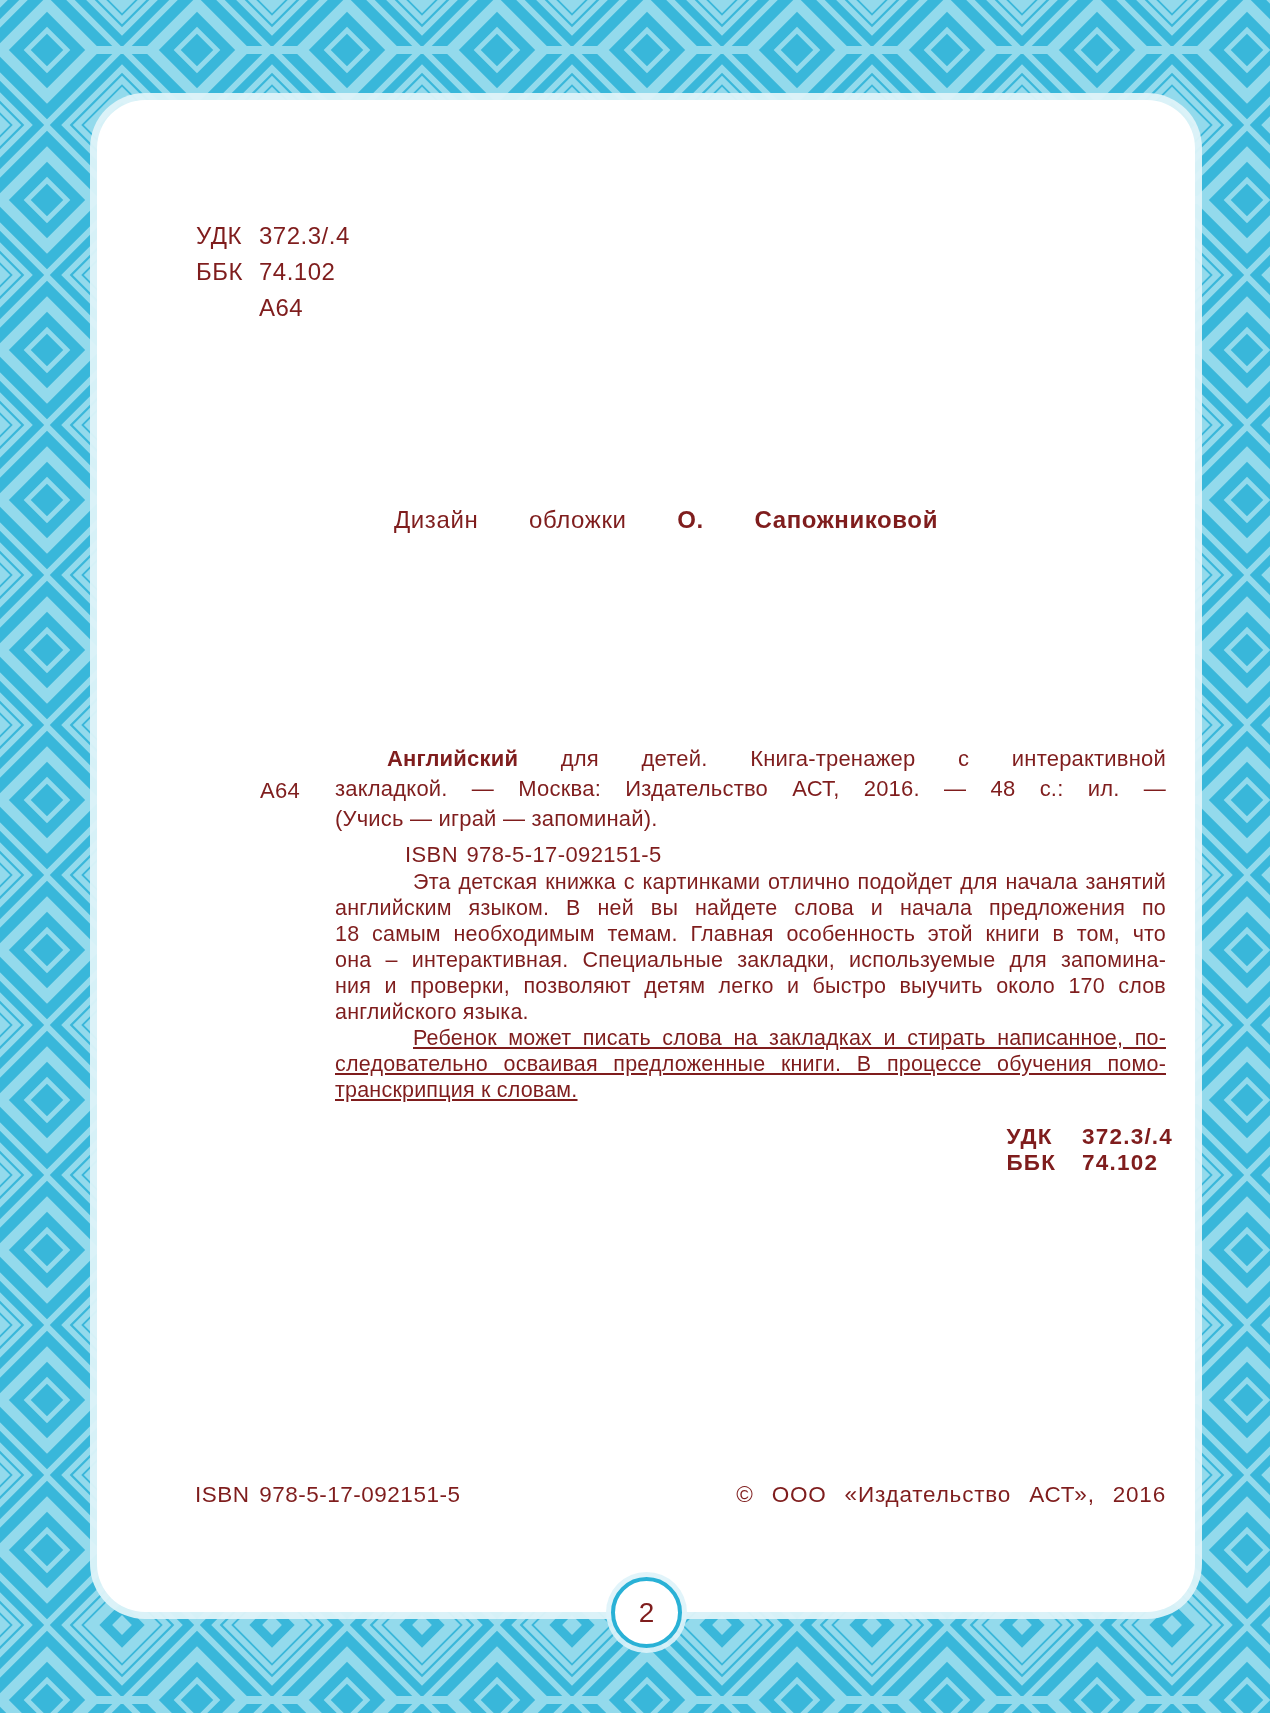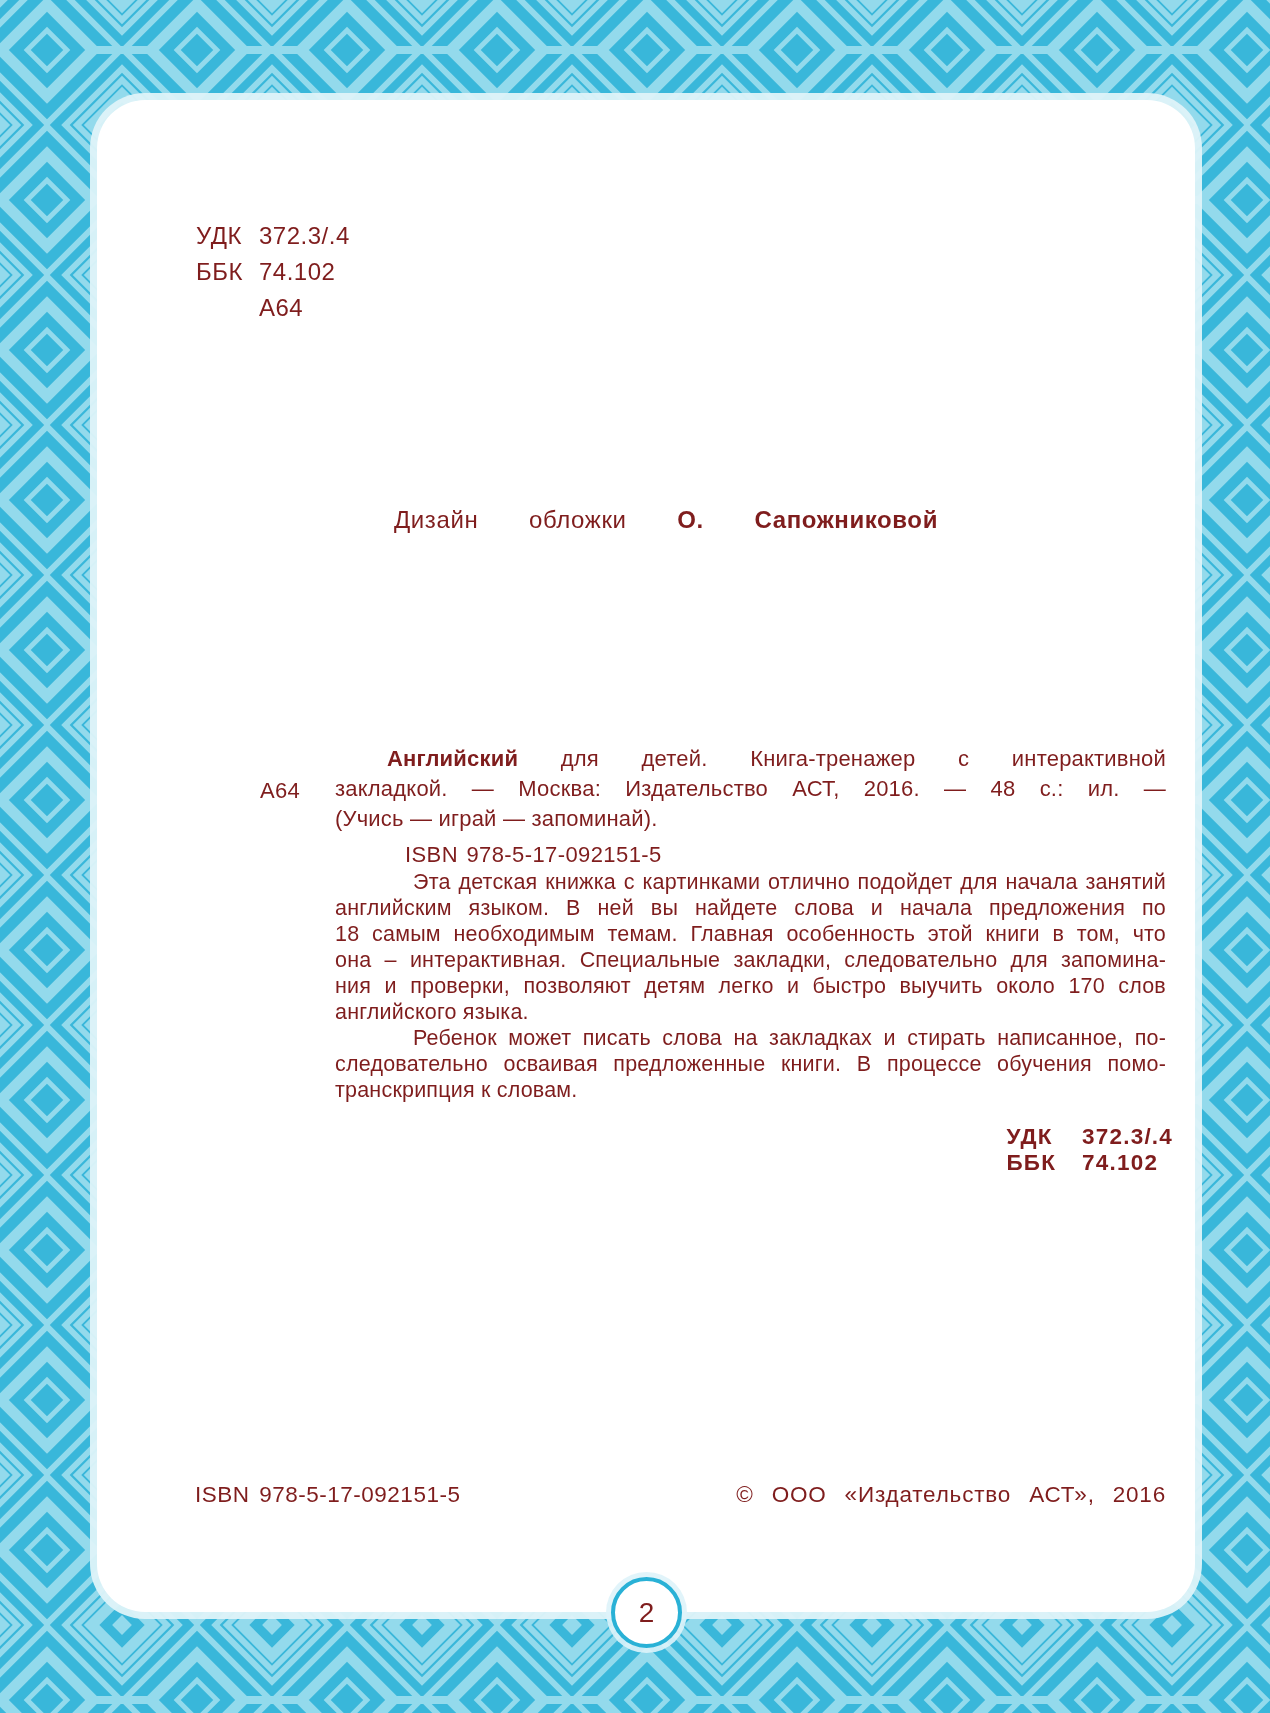--- a/index.html
+++ b/index.html
@@ -29,21 +29,21 @@
   
   .catalog-code{left:260px;top:776px;font-size:22px;line-height:30px;letter-spacing:.3px;}
   .catalog{left:335px;top:744px;width:831px;font-size:22px;line-height:30px;letter-spacing:.2px;}
   .jline{text-align:justify;text-align-last:justify;}
   .ind52{display:inline-block;width:52px;}
   .ind78{display:inline-block;width:78px;}
   .isbn-line{left:405px;top:842px;font-size:22px;letter-spacing:.4px;word-spacing:2px;}
   
   .para{left:335px;width:831px;font-size:21.5px;line-height:26px;letter-spacing:.2px;}
   .para1{top:869px;}
-  .para2{top:1025px;}
+  .para2{top:1025px;text-decoration:underline;}
   
   .bottom-codes{
     right:97px;top:1124px;font-weight:bold;font-size:22.5px;line-height:26px;letter-spacing:1.2px;
     display:grid;grid-template-columns:auto auto;column-gap:26px;
   }
   
   .footer-line{
     left:195px;width:971px;top:1482px;font-size:22.5px;
     display:flex;justify-content:space-between;align-items:baseline;
   }
@@ -128,21 +128,21 @@
     <div class="jline">закладкой. — Москва: Издательство АСТ, 2016. — 48 с.: ил. —</div>
     <div>(Учись — играй — запоминай).</div>
   </div>
 
   <div class="abs isbn-line">ISBN 978-5-17-092151-5</div>
 
   <div class="abs para para1">
     <div class="jline"><span class="ind78"></span><span>Эта детская книжка с картинками отлично подойдет для начала занятий</span></div>
     <div class="jline">английским языком. В ней вы найдете слова и начала предложения по</div>
     <div class="jline">18 самым необходимым темам. Главная особенность этой книги в том, что</div>
-    <div class="jline">она – интерактивная. Специальные закладки, следовательно для запомина-</div>
+    <div class="jline">она – интерактивная. Специальные закладки, используемые для запомина-</div>
     <div class="jline">ния и проверки, позволяют детям легко и быстро выучить около 170 слов</div>
     <div>английского языка.</div>
   </div>
 
   <div class="abs para para2">
     <div class="jline"><span class="ind78"></span><span>Ребенок может писать слова на закладках и стирать написанное, по-</span></div>
     <div class="jline">следовательно осваивая предложенные книги. В процессе обучения помо-</div>
     <div>транскрипция к словам.</div>
   </div>
 

